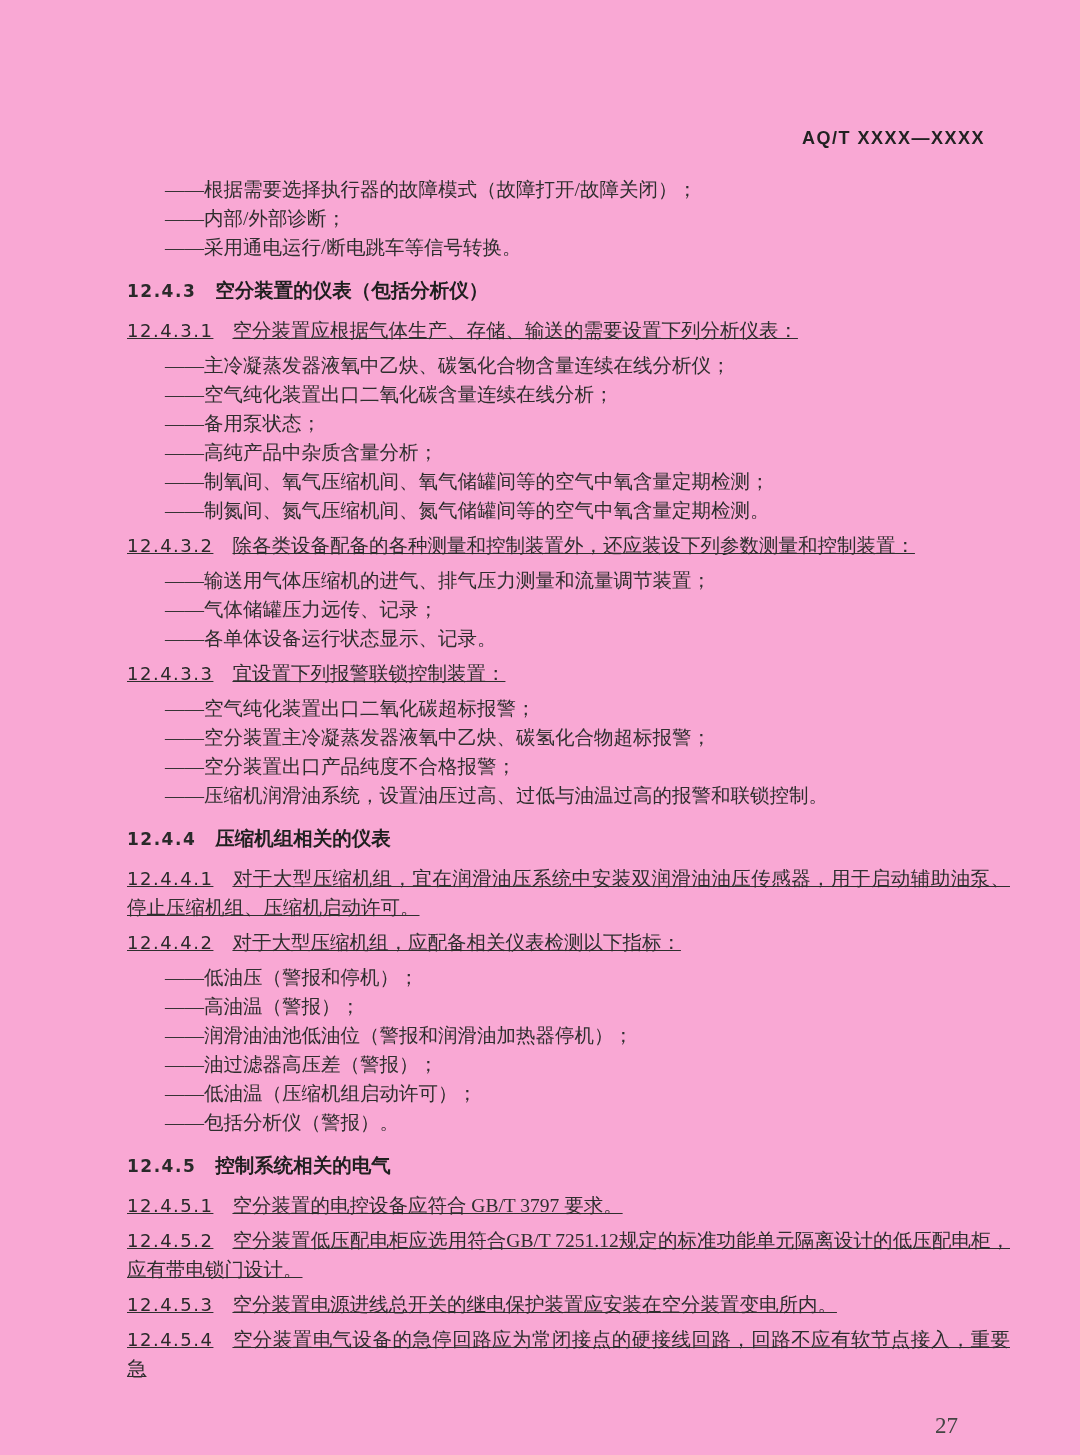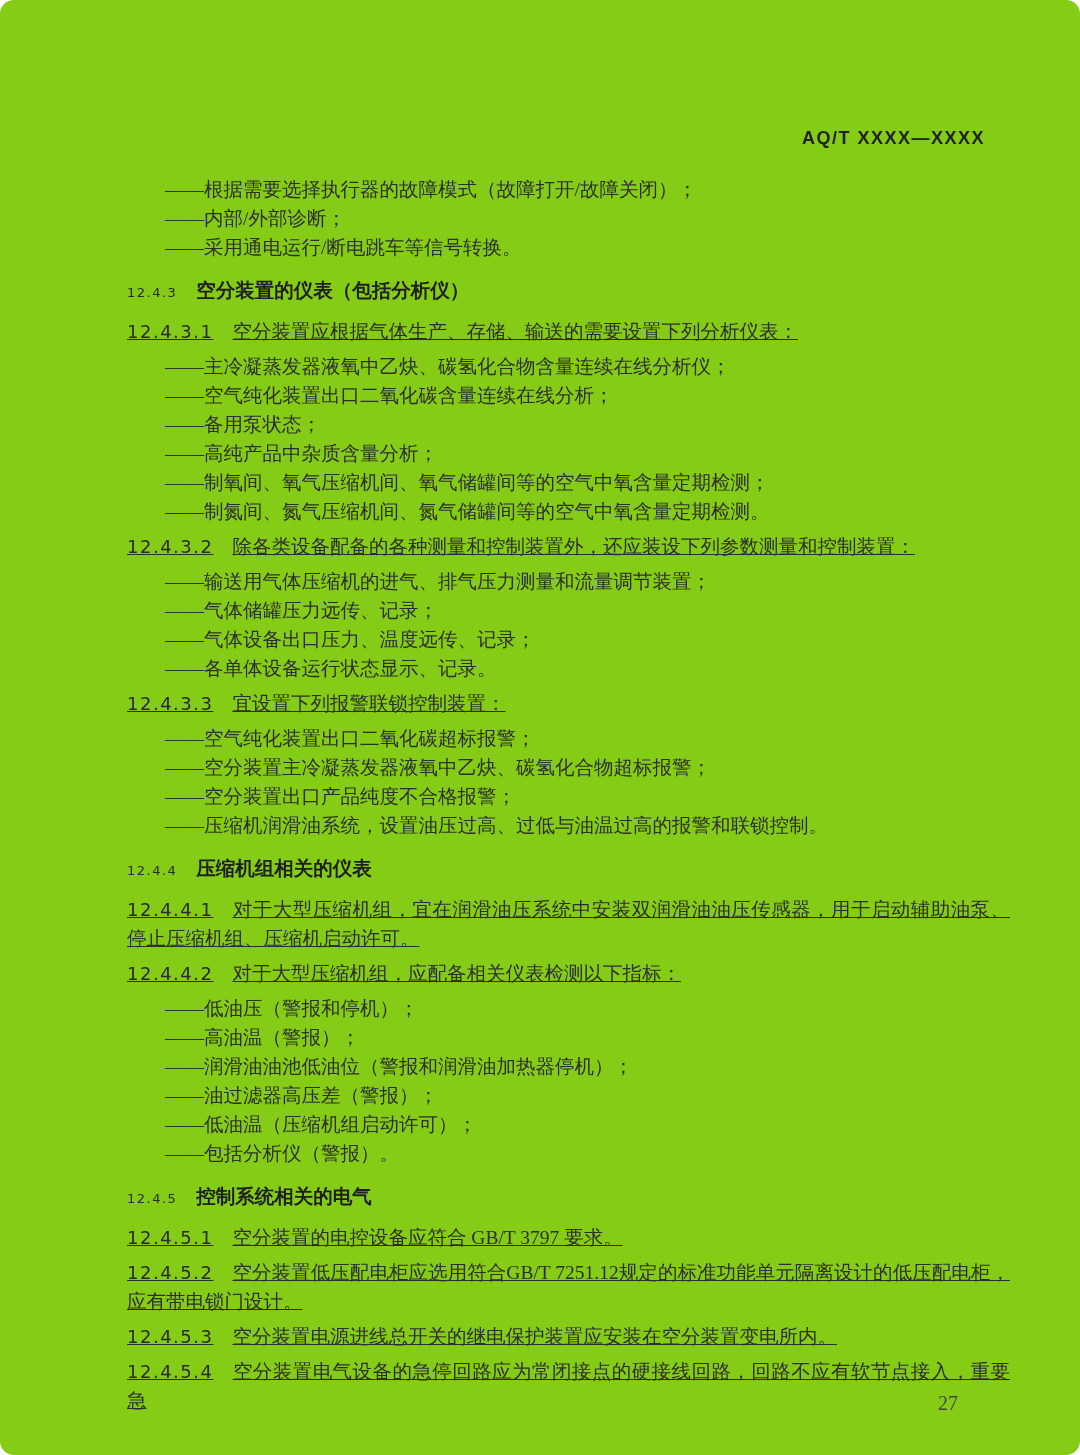--- a/index.html
+++ b/index.html
@@ -3,44 +3,43 @@
 <meta charset="utf-8">
 <style>
   * { margin: 0; padding: 0; box-sizing: border-box; }
   html, body { background: #ffffff; }
   body {
     width: 1080px; height: 1455px; position: relative; overflow: hidden;
     font-family: "Liberation Serif", "DejaVu Serif", serif;
     color: #2e2e2e;
   }
   .page {
-    position: absolute; inset: 0; background: #84cc16;
+    position: absolute; inset: 0; background: #f9a8d4;
     padding: 128px 70px 0 127px;
-    border-radius: 14px;
   }
   .header {
     text-align: right; margin-right: 25px;
     font-family: "Liberation Sans", "DejaVu Sans", sans-serif;
     font-weight: 700; font-size: 18px; letter-spacing: 1.5px; color: #222;
   }
   .content { margin-top: 26px; font-size: 19.5px; line-height: 29px; }
   .dash-item { padding-left: 38px; }
   .clause { margin: 6px 0; text-align: justify; text-decoration: underline; }
   .heading {
     font-family: "Liberation Sans", "DejaVu Sans", sans-serif;
     font-size: 19.5px; font-weight: 700; margin: 14px 0 10px; color: #1f1f1f;
   }
   .num {
     font-family: "DejaVu Sans", "Liberation Sans", sans-serif;
     font-size: 18px; letter-spacing: 1.5px; margin-right: 19px; color: #2a2a2a;
   }
-  .heading .num { font-weight: 400; font-size: 13px; }
+  .heading .num { font-weight: 700; font-size: 17px; }
   .page-number {
-    position: absolute; bottom: 40px; right: 122px;
-    font-size: 20px; color: #444;
+    position: absolute; bottom: 16px; right: 122px;
+    font-size: 23px; color: #444;
   }
 </style>
 </head>
 <body>
 
 <div class="page">
   <div class="header">AQ/T XXXX—XXXX</div>
 
   <main class="content" id="doc-blocks">
       <p class="dash-item"><span class="txt">——根据需要选择执行器的故障模式（故障打开/故障关闭）；</span></p>
@@ -50,21 +49,20 @@
       <p class="clause"><span class="num">12.4.3.1</span><span class="txt">空分装置应根据气体生产、存储、输送的需要设置下列分析仪表：</span></p>
       <p class="dash-item"><span class="txt">——主冷凝蒸发器液氧中乙炔、碳氢化合物含量连续在线分析仪；</span></p>
       <p class="dash-item"><span class="txt">——空气纯化装置出口二氧化碳含量连续在线分析；</span></p>
       <p class="dash-item"><span class="txt">——备用泵状态；</span></p>
       <p class="dash-item"><span class="txt">——高纯产品中杂质含量分析；</span></p>
       <p class="dash-item"><span class="txt">——制氧间、氧气压缩机间、氧气储罐间等的空气中氧含量定期检测；</span></p>
       <p class="dash-item"><span class="txt">——制氮间、氮气压缩机间、氮气储罐间等的空气中氧含量定期检测。</span></p>
       <p class="clause"><span class="num">12.4.3.2</span><span class="txt">除各类设备配备的各种测量和控制装置外，还应装设下列参数测量和控制装置：</span></p>
       <p class="dash-item"><span class="txt">——输送用气体压缩机的进气、排气压力测量和流量调节装置；</span></p>
       <p class="dash-item"><span class="txt">——气体储罐压力远传、记录；</span></p>
-      <p class="dash-item"><span class="txt">——气体设备出口压力、温度远传、记录；</span></p>
       <p class="dash-item"><span class="txt">——各单体设备运行状态显示、记录。</span></p>
       <p class="clause"><span class="num">12.4.3.3</span><span class="txt">宜设置下列报警联锁控制装置：</span></p>
       <p class="dash-item"><span class="txt">——空气纯化装置出口二氧化碳超标报警；</span></p>
       <p class="dash-item"><span class="txt">——空分装置主冷凝蒸发器液氧中乙炔、碳氢化合物超标报警；</span></p>
       <p class="dash-item"><span class="txt">——空分装置出口产品纯度不合格报警；</span></p>
       <p class="dash-item"><span class="txt">——压缩机润滑油系统，设置油压过高、过低与油温过高的报警和联锁控制。</span></p>
       <h2 class="heading"><span class="num">12.4.4</span><span class="txt">压缩机组相关的仪表</span></h2>
       <p class="clause"><span class="num">12.4.4.1</span><span class="txt">对于大型压缩机组，宜在润滑油压系统中安装双润滑油油压传感器，用于启动辅助油泵、停止压缩机组、压缩机启动许可。</span></p>
       <p class="clause"><span class="num">12.4.4.2</span><span class="txt">对于大型压缩机组，应配备相关仪表检测以下指标：</span></p>
       <p class="dash-item"><span class="txt">——低油压（警报和停机）；</span></p>

